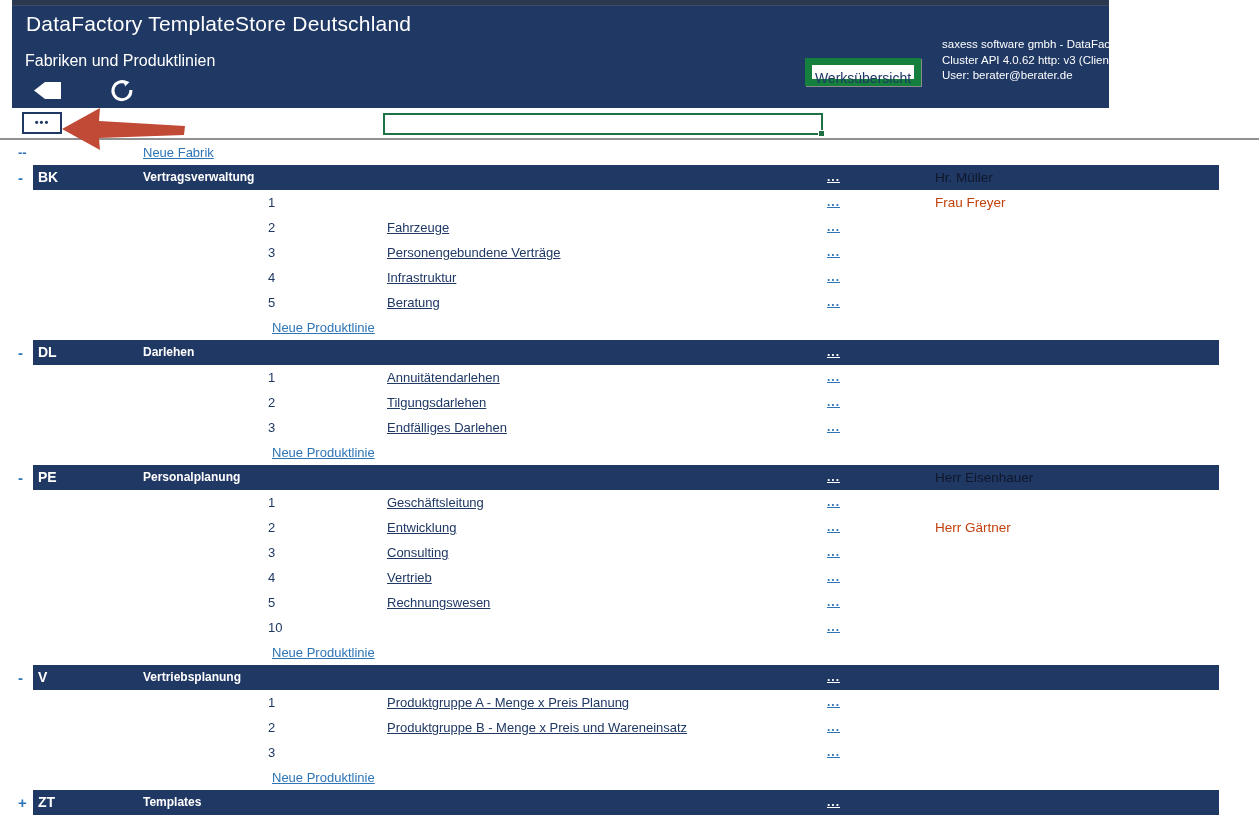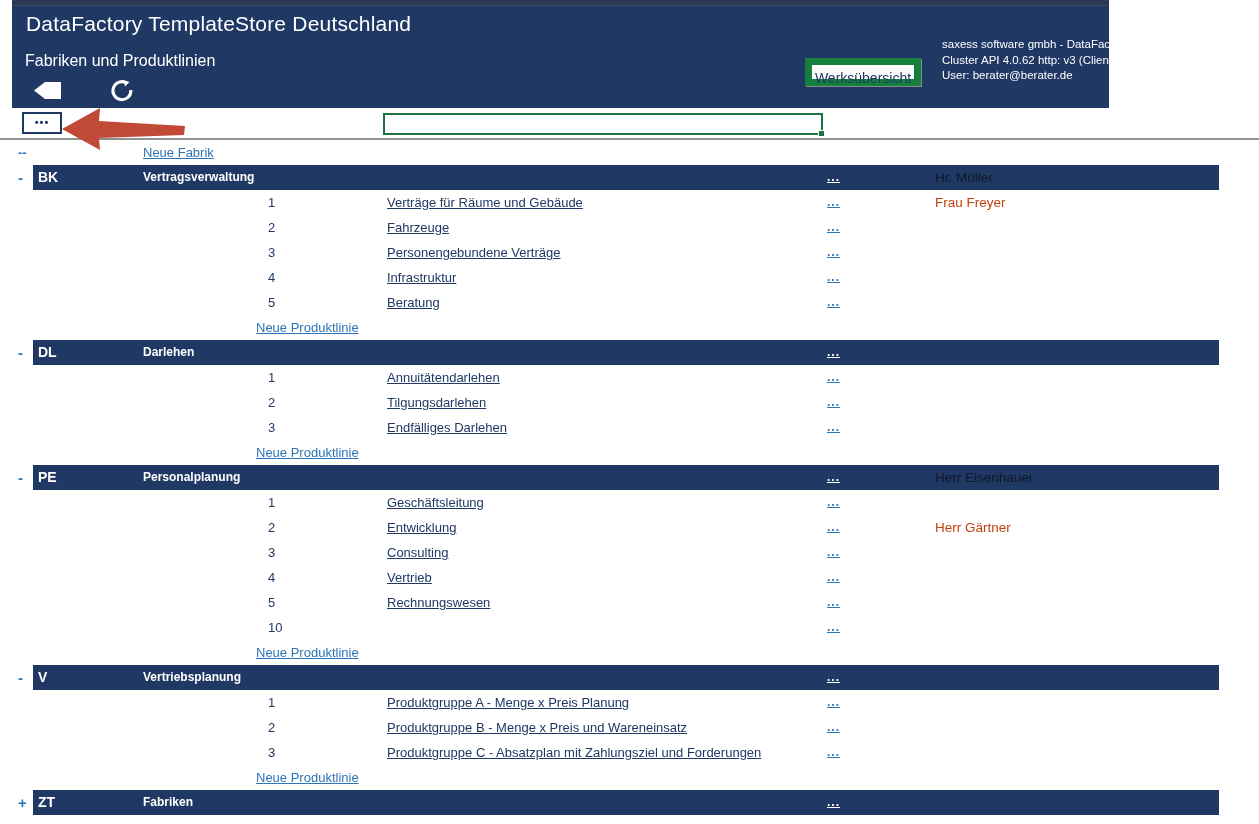--- a/index.html
+++ b/index.html
@@ -39,21 +39,21 @@
   .col-link   { left:387px; color:#1f3864; text-decoration:underline; cursor:pointer; }
   .col-dots   { left:827px; font-weight:bold; font-size:12px; text-decoration:underline; cursor:pointer; letter-spacing:1px; }
   .col-person { left:935px; }
   .dots-row  { color:#2e75b6; }
   .dots-bar  { color:#ffffff; }
   .person-bar { color:#0f172a; font-size:13.5px; }
   .person-gray { color:#c2410c; font-size:13.5px; }
   .link-blue { color:#2e75b6; text-decoration:underline; cursor:pointer;text-align:center; }
   .root-marker { left:18px; color:#2e75b6; font-weight:bold; font-size:13px; cursor:pointer; }
   .new-fabrik { left:143px; }
-  .new-line   { left:256px; }
+  .new-line   { left:272px; }
 </style>
 </head>
 <body>
 
 <div class="header">
   <div class="topstrip"></div>
   <div class="app-title">DataFactory TemplateStore Deutschland</div>
   <div class="app-subtitle">Fabriken und Produktlinien</div>
 
   <svg class="icon-back" viewBox="0 0 27 17">
@@ -93,21 +93,20 @@
 <div class="row">
       <a class="col-marker">-</a>
       <div class="bar"></div>
       <span class="col-code">BK</span>
       <span class="col-name">Vertragsverwaltung</span>
       <a class="col-dots dots-bar">...</a>
       <span class="col-person person-bar">Hr. Müller</span>
     </div>
     <div class="row">
       <span class="col-num">1</span>
-      <a class="col-link">Verträge für Räume und Gebäude</a>
       <a class="col-dots dots-row">...</a>
       <span class="col-person person-gray">Frau Freyer</span>
     </div>
     <div class="row">
       <span class="col-num">2</span>
       <a class="col-link">Fahrzeuge</a>
       <a class="col-dots dots-row">...</a>
     </div>
     <div class="row">
       <span class="col-num">3</span>
@@ -205,26 +204,25 @@
       <a class="col-link">Produktgruppe A - Menge x Preis Planung</a>
       <a class="col-dots dots-row">...</a>
     </div>
     <div class="row">
       <span class="col-num">2</span>
       <a class="col-link">Produktgruppe B - Menge x Preis und Wareneinsatz</a>
       <a class="col-dots dots-row">...</a>
     </div>
     <div class="row">
       <span class="col-num">3</span>
-      <a class="col-link">Produktgruppe C - Absatzplan mit Zahlungsziel und Forderungen</a>
       <a class="col-dots dots-row">...</a>
     </div>
     <div class="row">
       <a class="link-blue new-line">Neue Produktlinie</a>
     </div>
     <div class="row">
       <a class="col-marker">+</a>
       <div class="bar"></div>
       <span class="col-code">ZT</span>
-      <span class="col-name">Fabriken</span>
+      <span class="col-name">Templates</span>
       <a class="col-dots dots-bar">...</a>
     </div>
   </div>
 
 </body></html>

